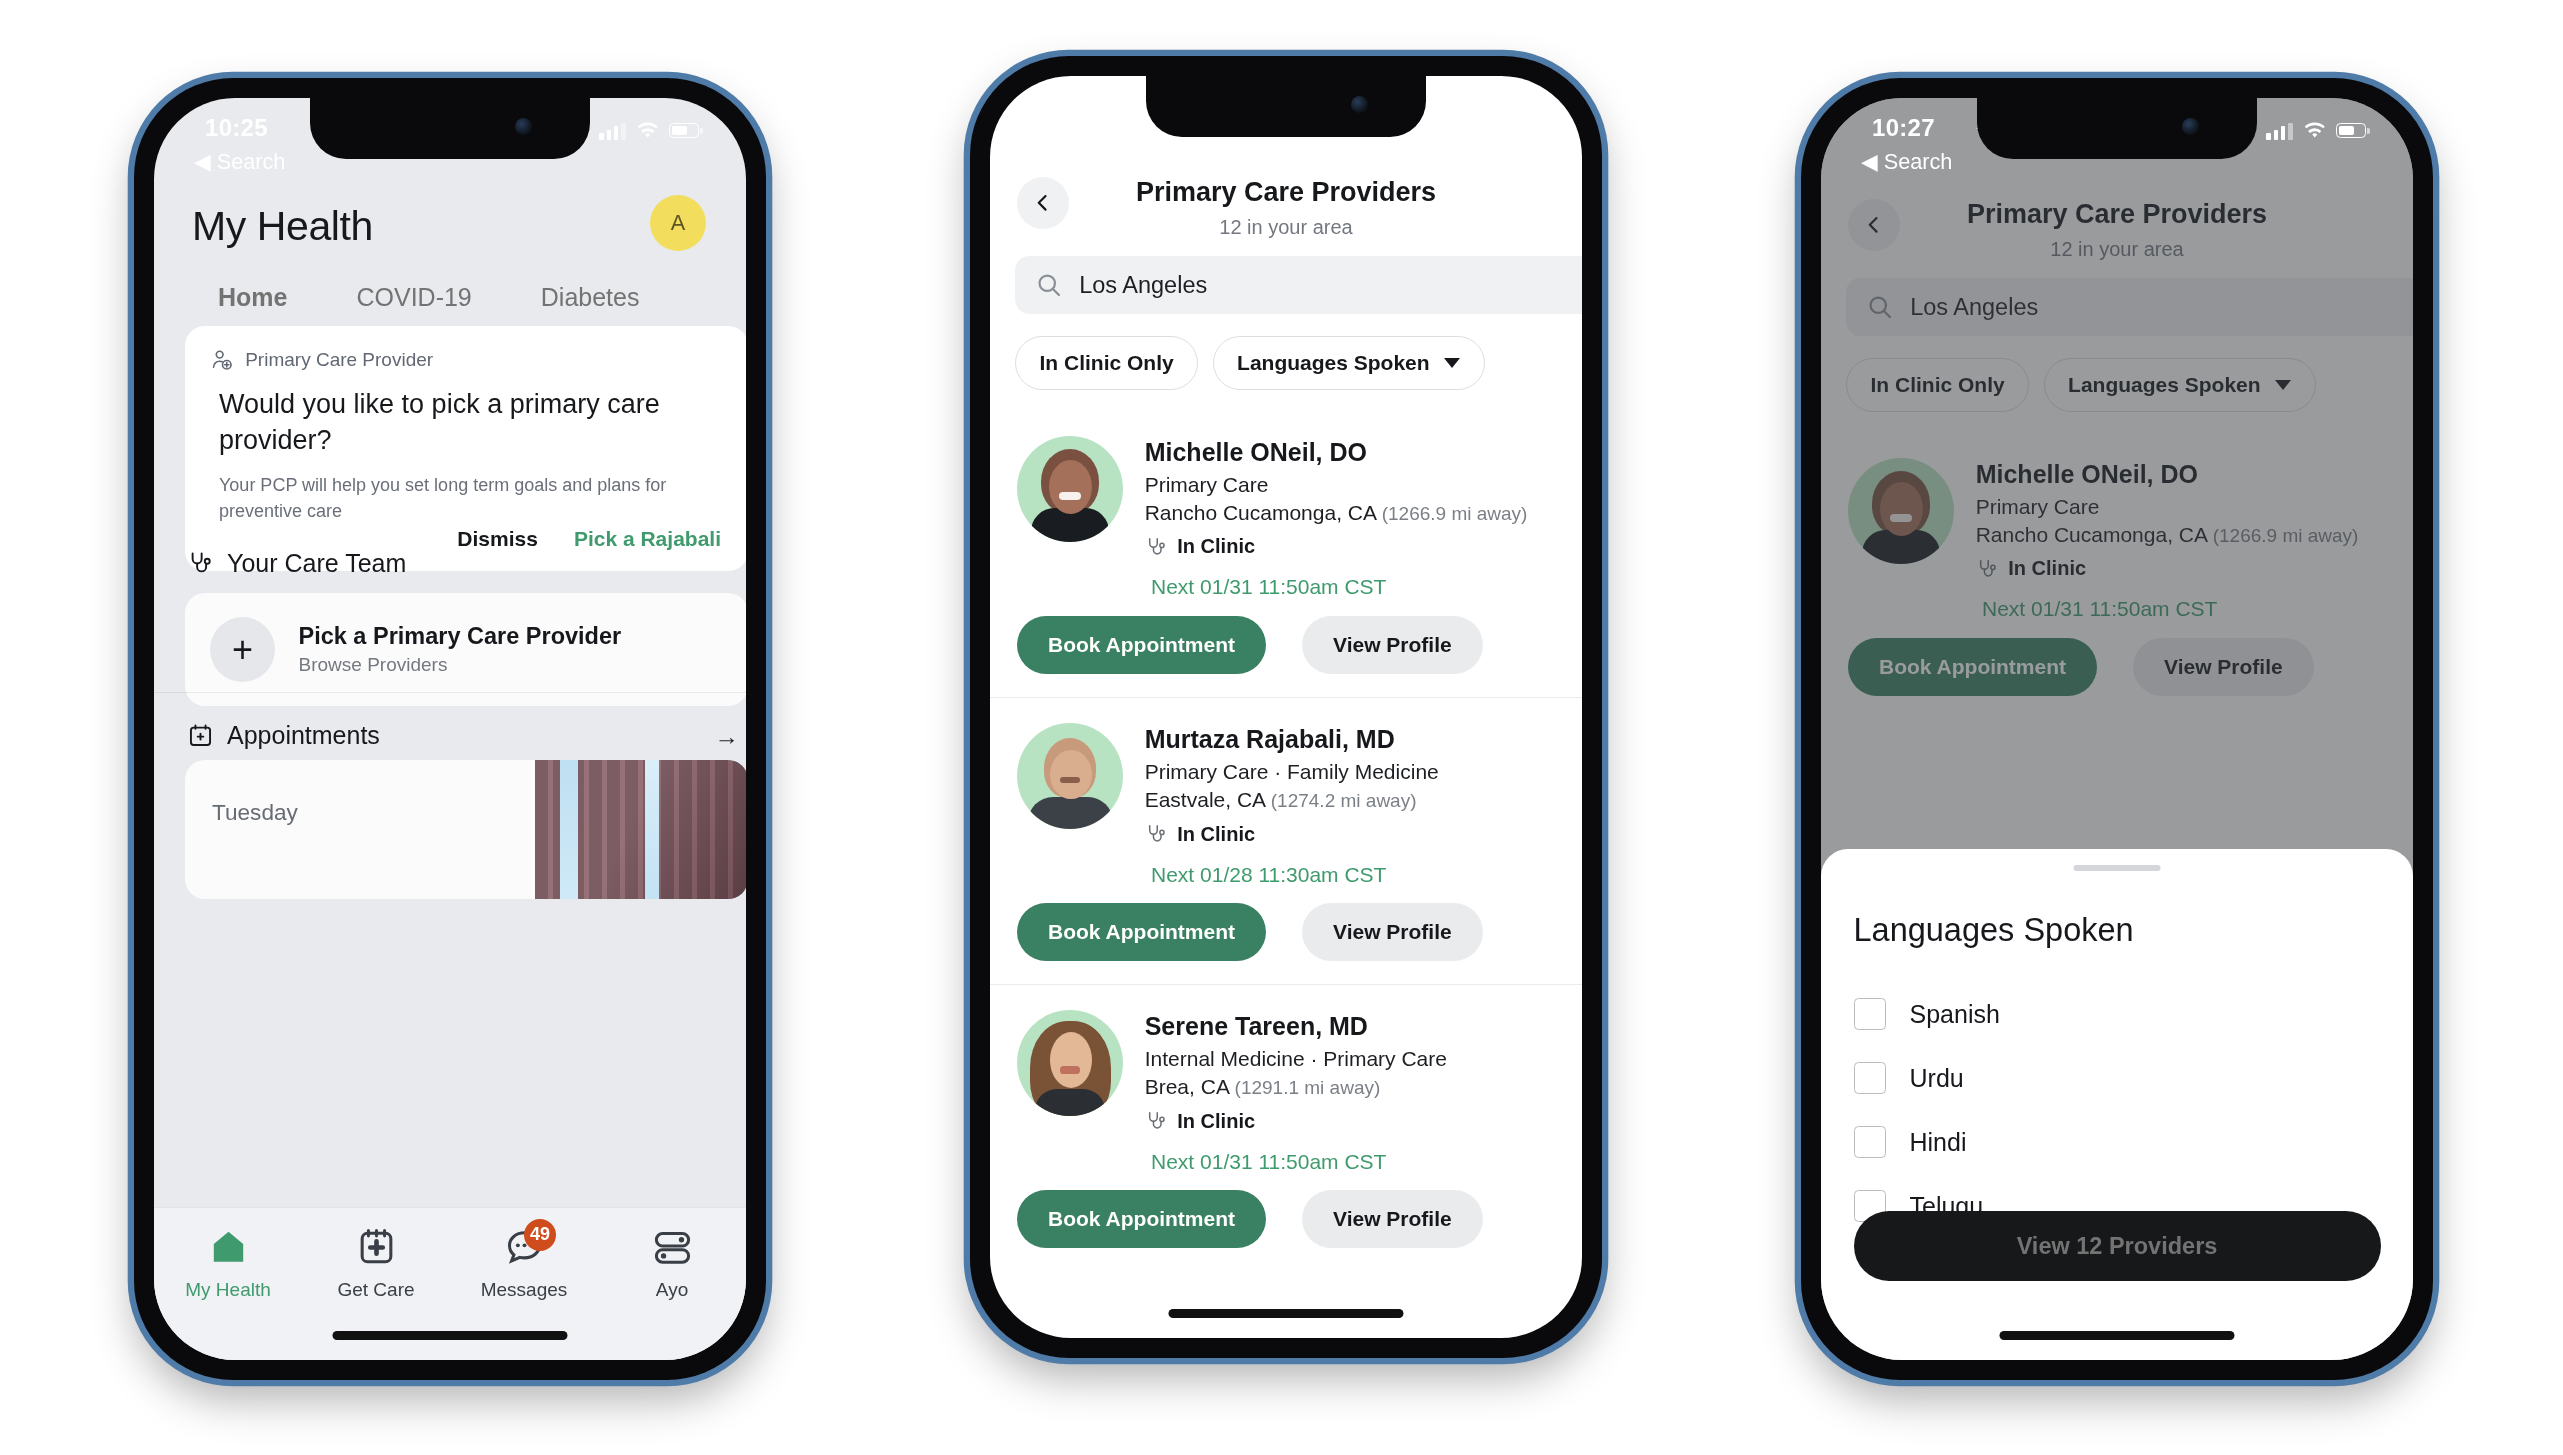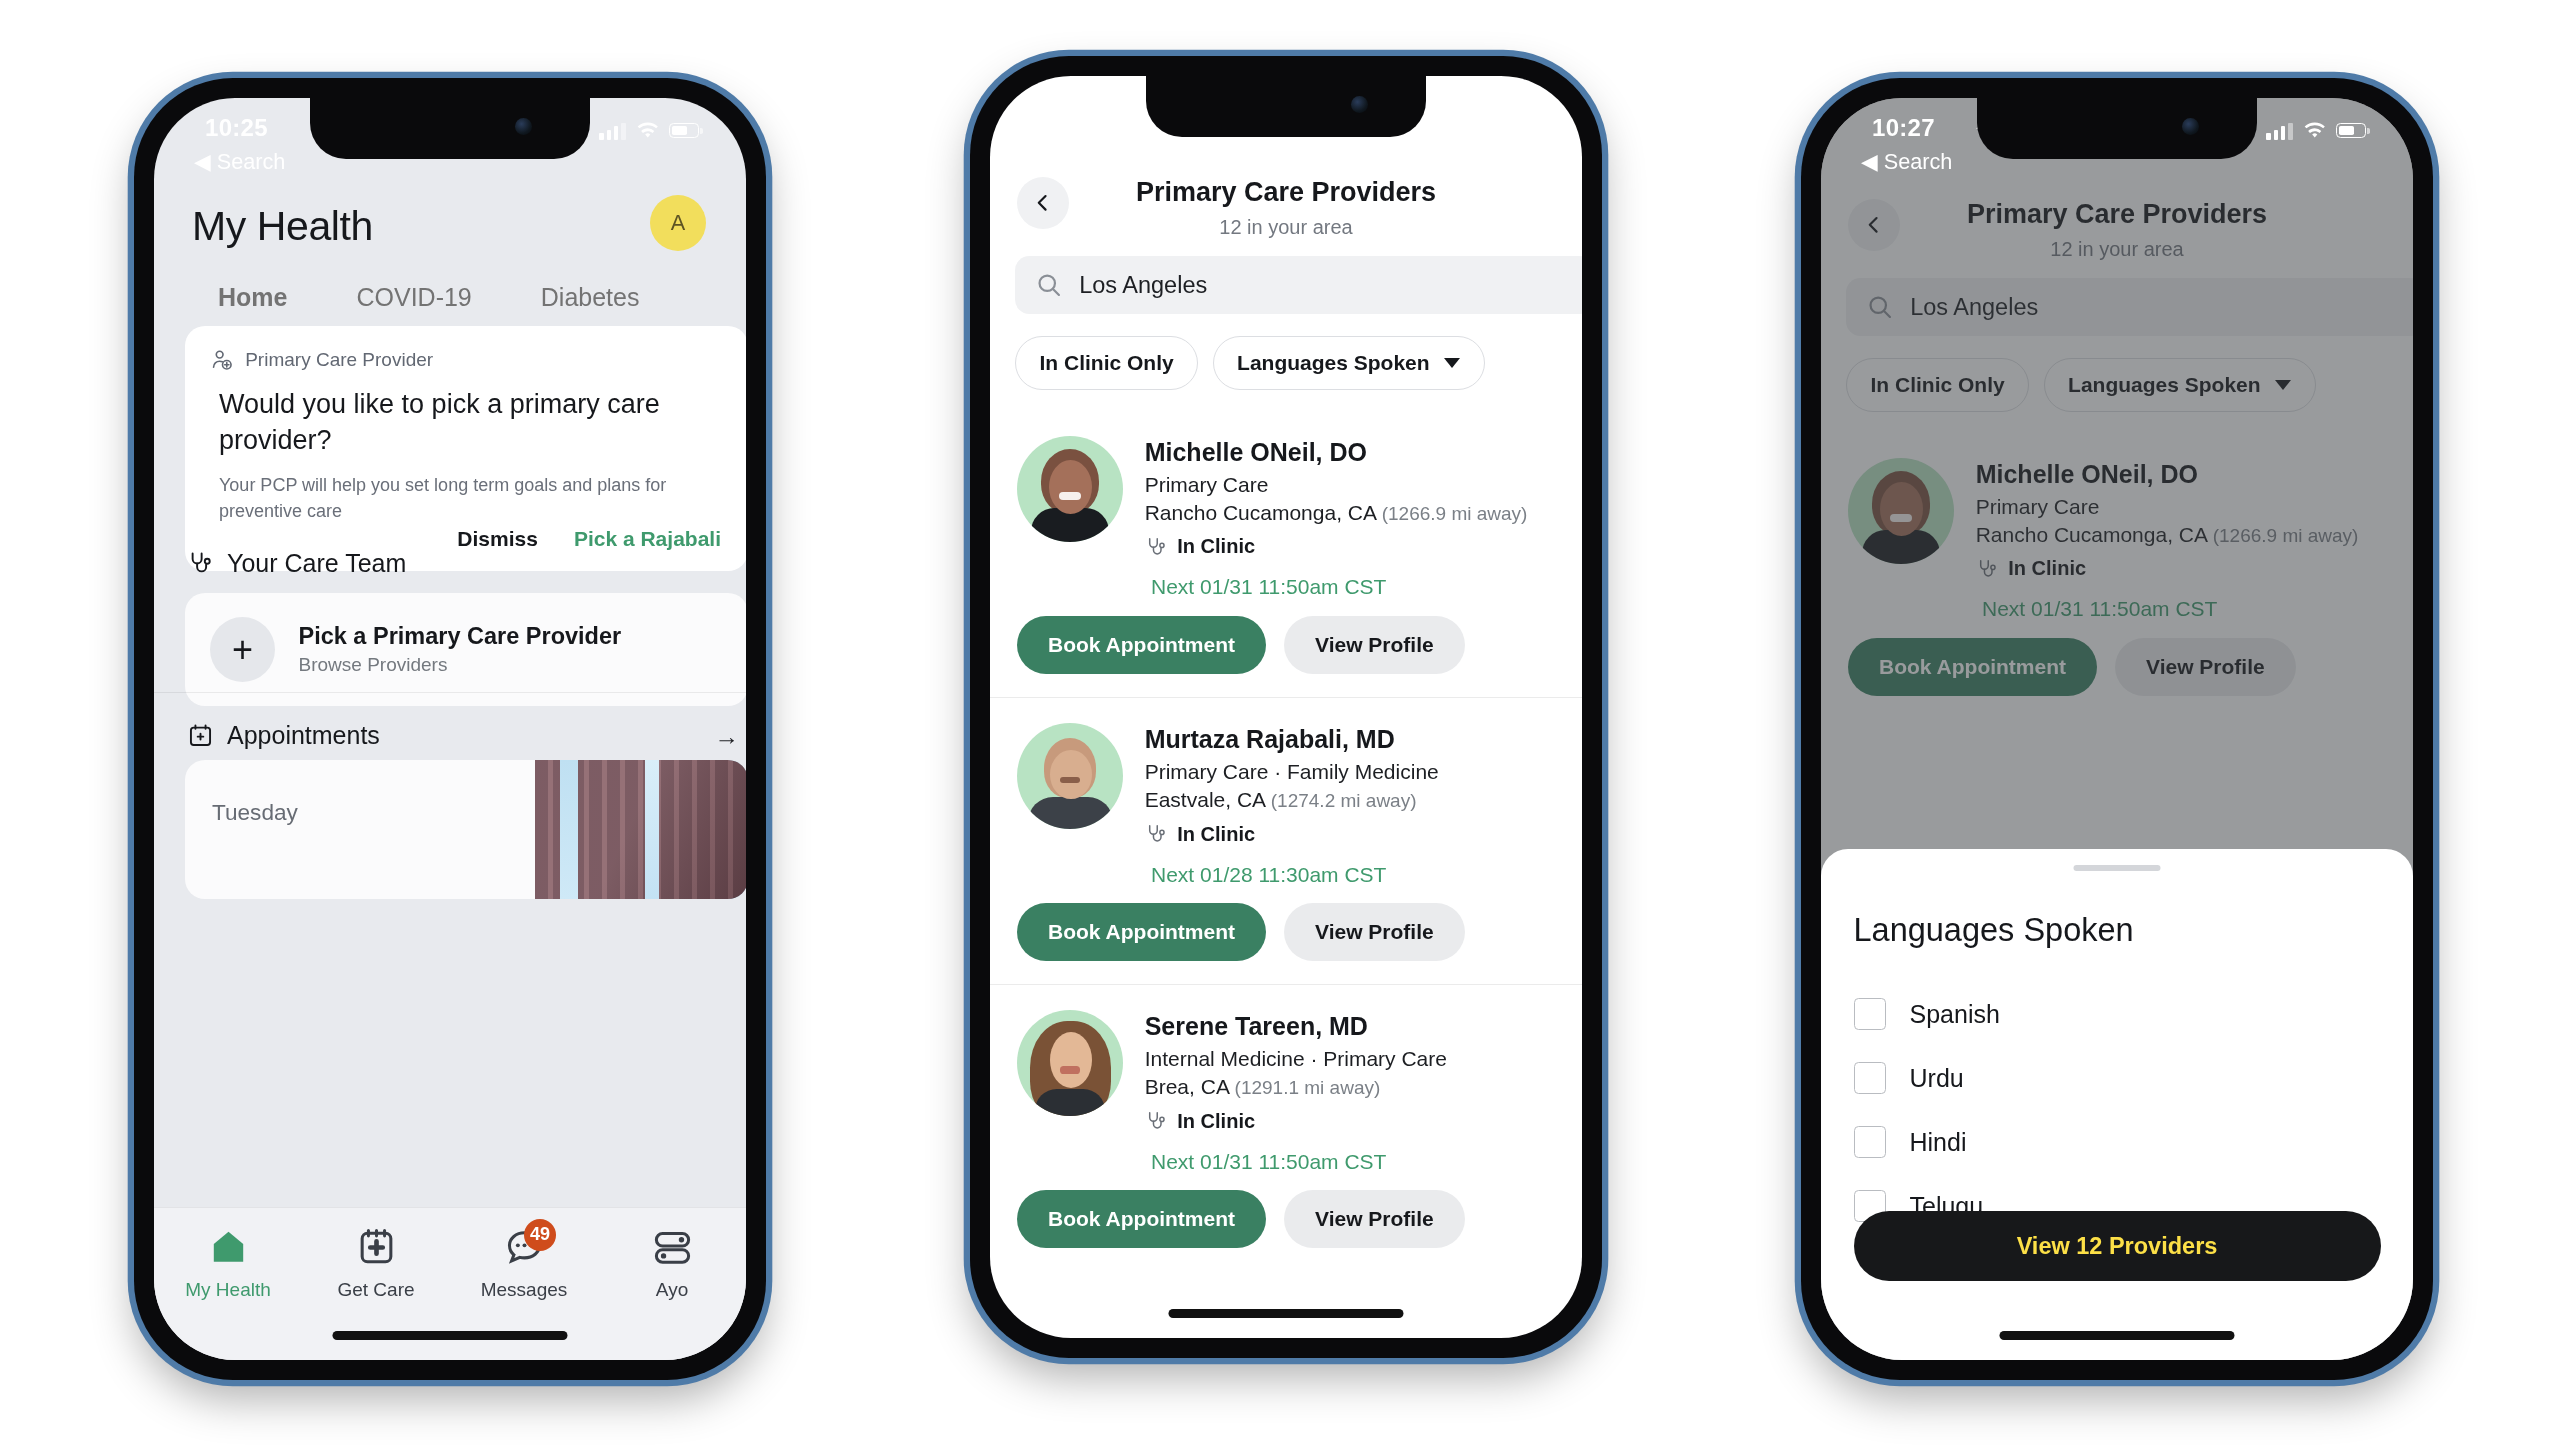--- a/index.html
+++ b/index.html
@@ -281,21 +281,21 @@
   .pname { font-size: 25px; font-weight: 700; color: #16181c; }
   .pspec { font-size: 21px; color: #1d1f23; margin-top: 6.3px; }
   .ploc  { font-size: 21px; color: #1d1f23; margin-top: 3.6px; }
   .ploc .dist { color: #7b8087; font-size: 19px; }
   .pclinic {
     display: flex; align-items: center; gap: 10px;
     font-size: 20px; font-weight: 700; color: #16181c; margin-top: 10.8px;
   }
   .pnext { font-size: 21px; color: #4b5058; margin-top: 17px; margin-left: 134px; }
   .pnext span { color: #3f9a6d; }
-  .pbtns { display: flex; gap: 18px; margin-top: 16.2px; }
+  .pbtns { display: flex; gap: 36px; margin-top: 16.2px; }
   .btn-book {
     background: #3a8062; color: #fff; border-radius: 29px;
     height: 58px; padding: 0 31px; font-size: 21px; font-weight: 700;
     display: flex; align-items: center; justify-content: center;
   }
   .btn-view {
     background: #eaebed; color: #16181c; border-radius: 29px;
     height: 58px; padding: 0 31px; font-size: 21px; font-weight: 700;
     display: flex; align-items: center; justify-content: center;
   }
@@ -315,21 +315,21 @@
   .sheet-title {
     position: absolute; left: 32.5px; top: 63px;
     font-size: 32.5px; color: #16181c; font-weight: 400;
   }
   .opts { position: absolute; left: 32.5px; top: 133px; right: 32.5px; }
   .opt { display: flex; align-items: center; gap: 23.5px; height: 64px; }
   .cbox { width: 32.5px; height: 32.5px; border: 1.8px solid #b9bcc1; border-radius: 4.5px; background:#fff; }
   .opt .olbl { font-size: 25px; color: #16181c; }
   .btn-view-all {
     position: absolute; left: 32.5px; right: 32.5px; bottom: 79px;
-    height: 70px; border-radius: 36px; background: #17181a; color: #fde047;
+    height: 70px; border-radius: 36px; background: #17181a; color: #737373;
     display: flex; align-items: center; justify-content: center;
     font-size: 23.5px; font-weight: 700;
   }
 </style>
 </head>
 <body>
 
 <div class="stage">
 
   <div class="phone p1">

